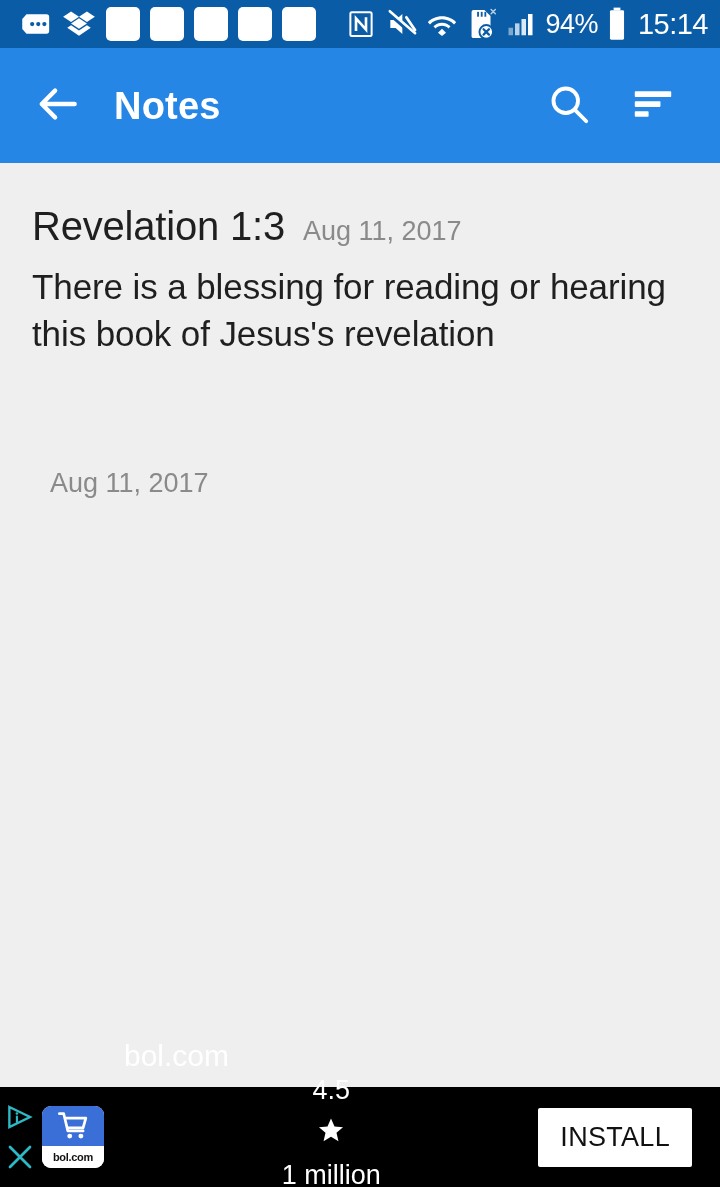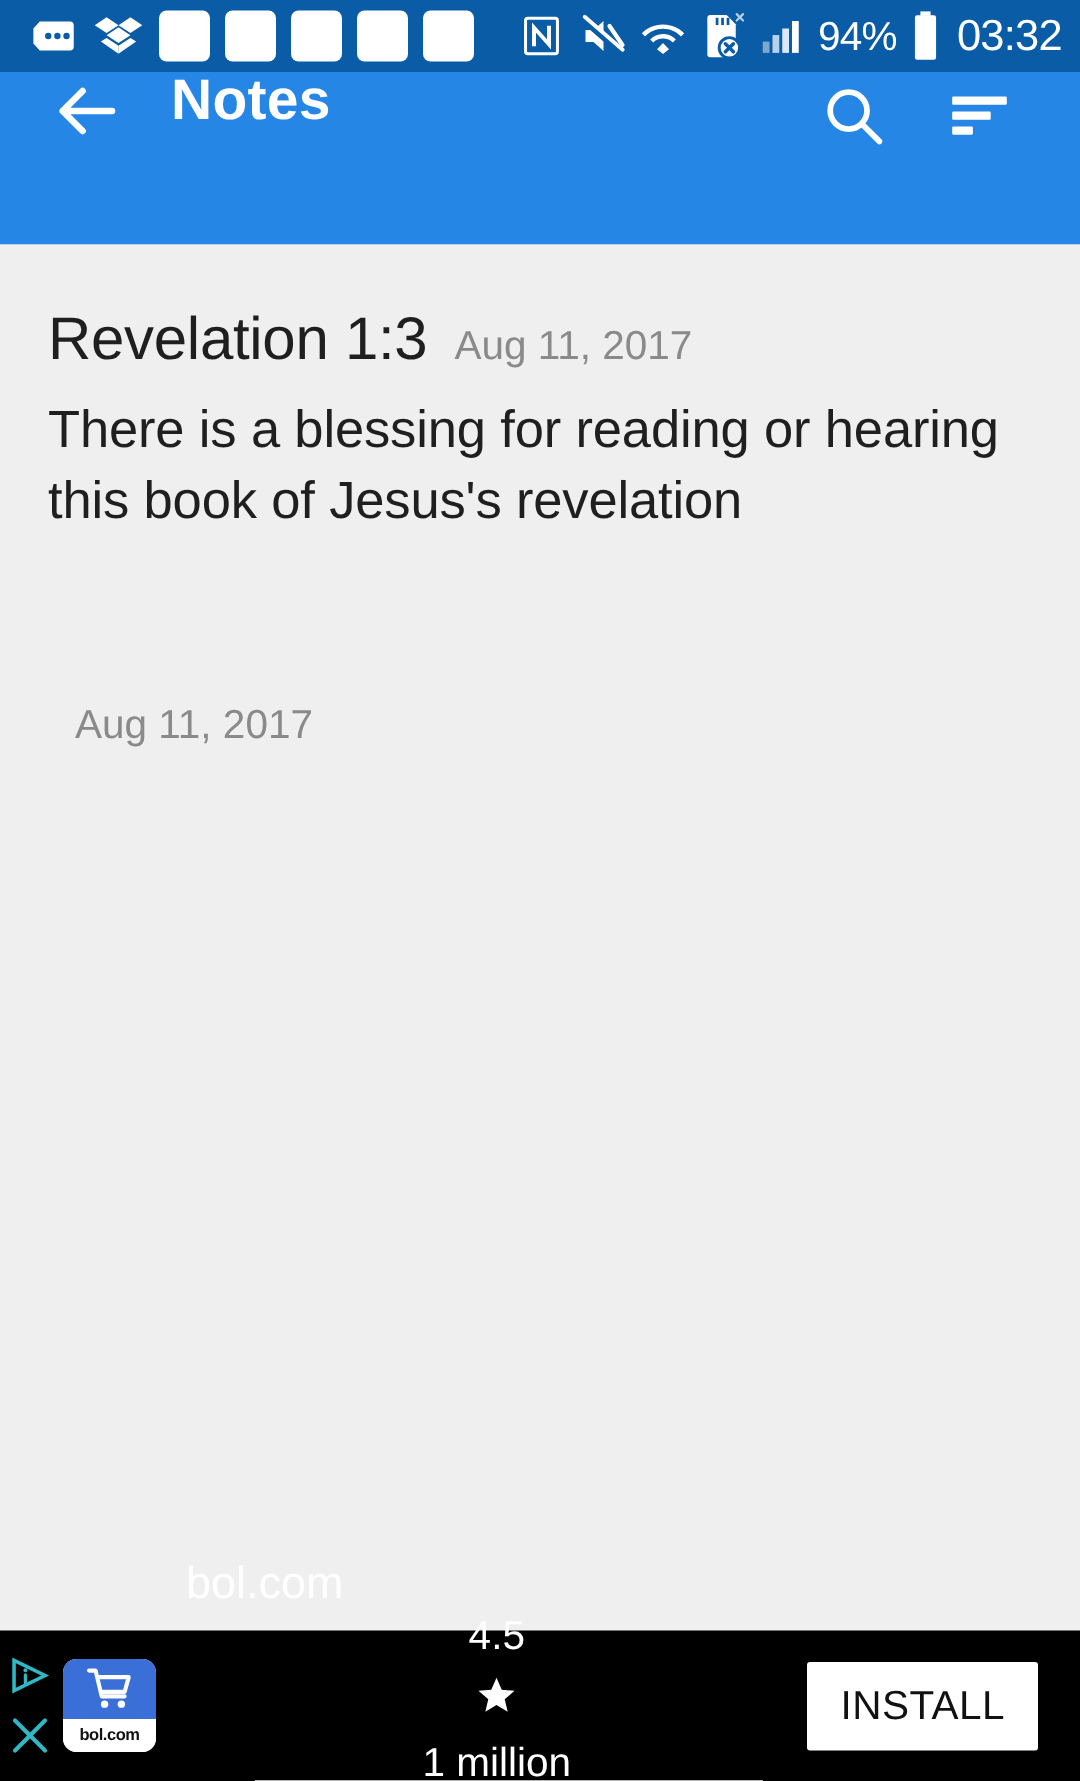--- a/index.html
+++ b/index.html
@@ -69,20 +69,21 @@
     letter-spacing: -0.5px;
     line-height: 1;
     margin-left: 2px;
   }
 
   
   .app-bar {
     height: 115px;
     background: #2586e6;
     display: flex;
+    align-items: center;
     padding: 0 36px 0 30px;
     box-sizing: border-box;
     flex: 0 0 115px;
   }
   .back-btn {
     width: 56px;
     height: 56px;
     display: flex;
     align-items: center;
     justify-content: center;
@@ -319,21 +320,21 @@
 
       <span class="battery-pct">94%</span>
 
       <span class="status-icon">
         <svg width="20" height="34" viewBox="0 0 14 28">
           <rect x="4.2" y="0.5" width="5.6" height="2.4" fill="#ffffff"></rect>
           <rect x="1.2" y="2.6" width="11.6" height="24.4" rx="1.2" fill="#ffffff"></rect>
         </svg>
       </span>
 
-      <span class="clock">03:32</span>
+      <span class="clock">15:14</span>
     </div>
   </div>
 
   <div class="app-bar">
     <div class="back-btn">
       <span>
         <svg width="50" height="50" viewBox="0 0 24 24">
           <path d="M20 12 H4.6 M10.6 5.6 L4.2 12 L10.6 18.4" fill="none" stroke="#ffffff" stroke-width="2.1" stroke-linecap="round" stroke-linejoin="round"></path>
         </svg>
       </span>

